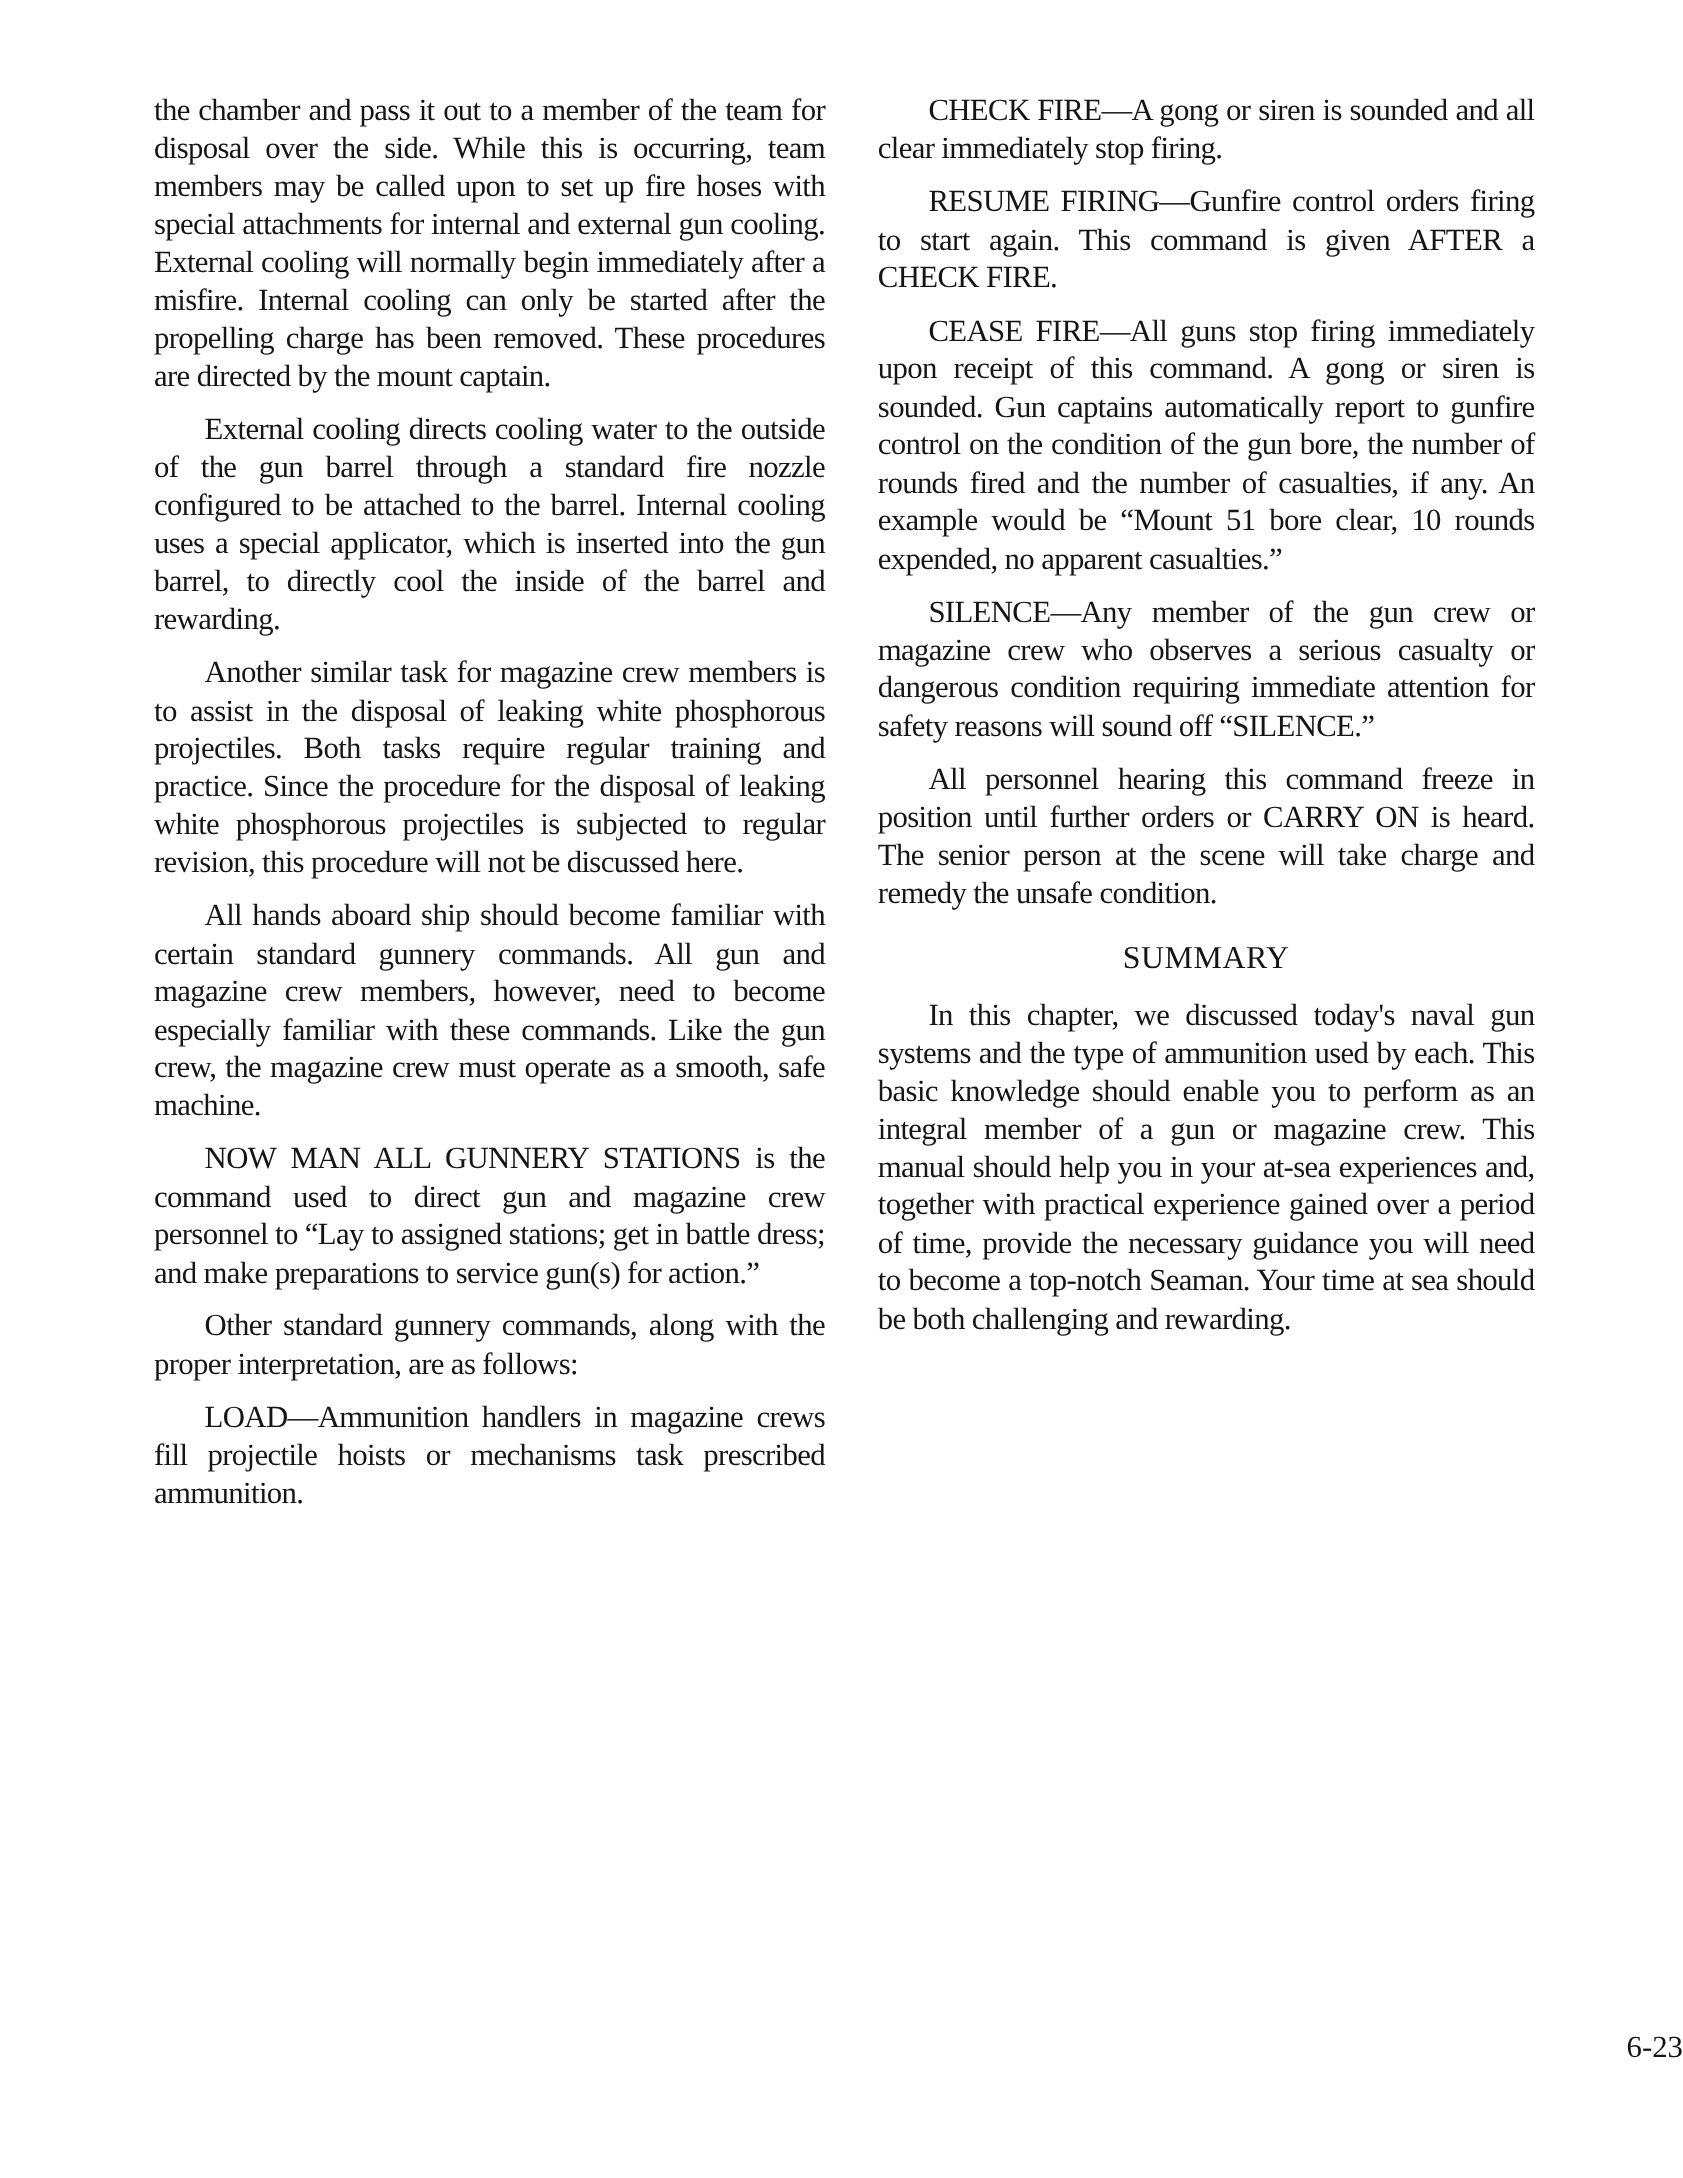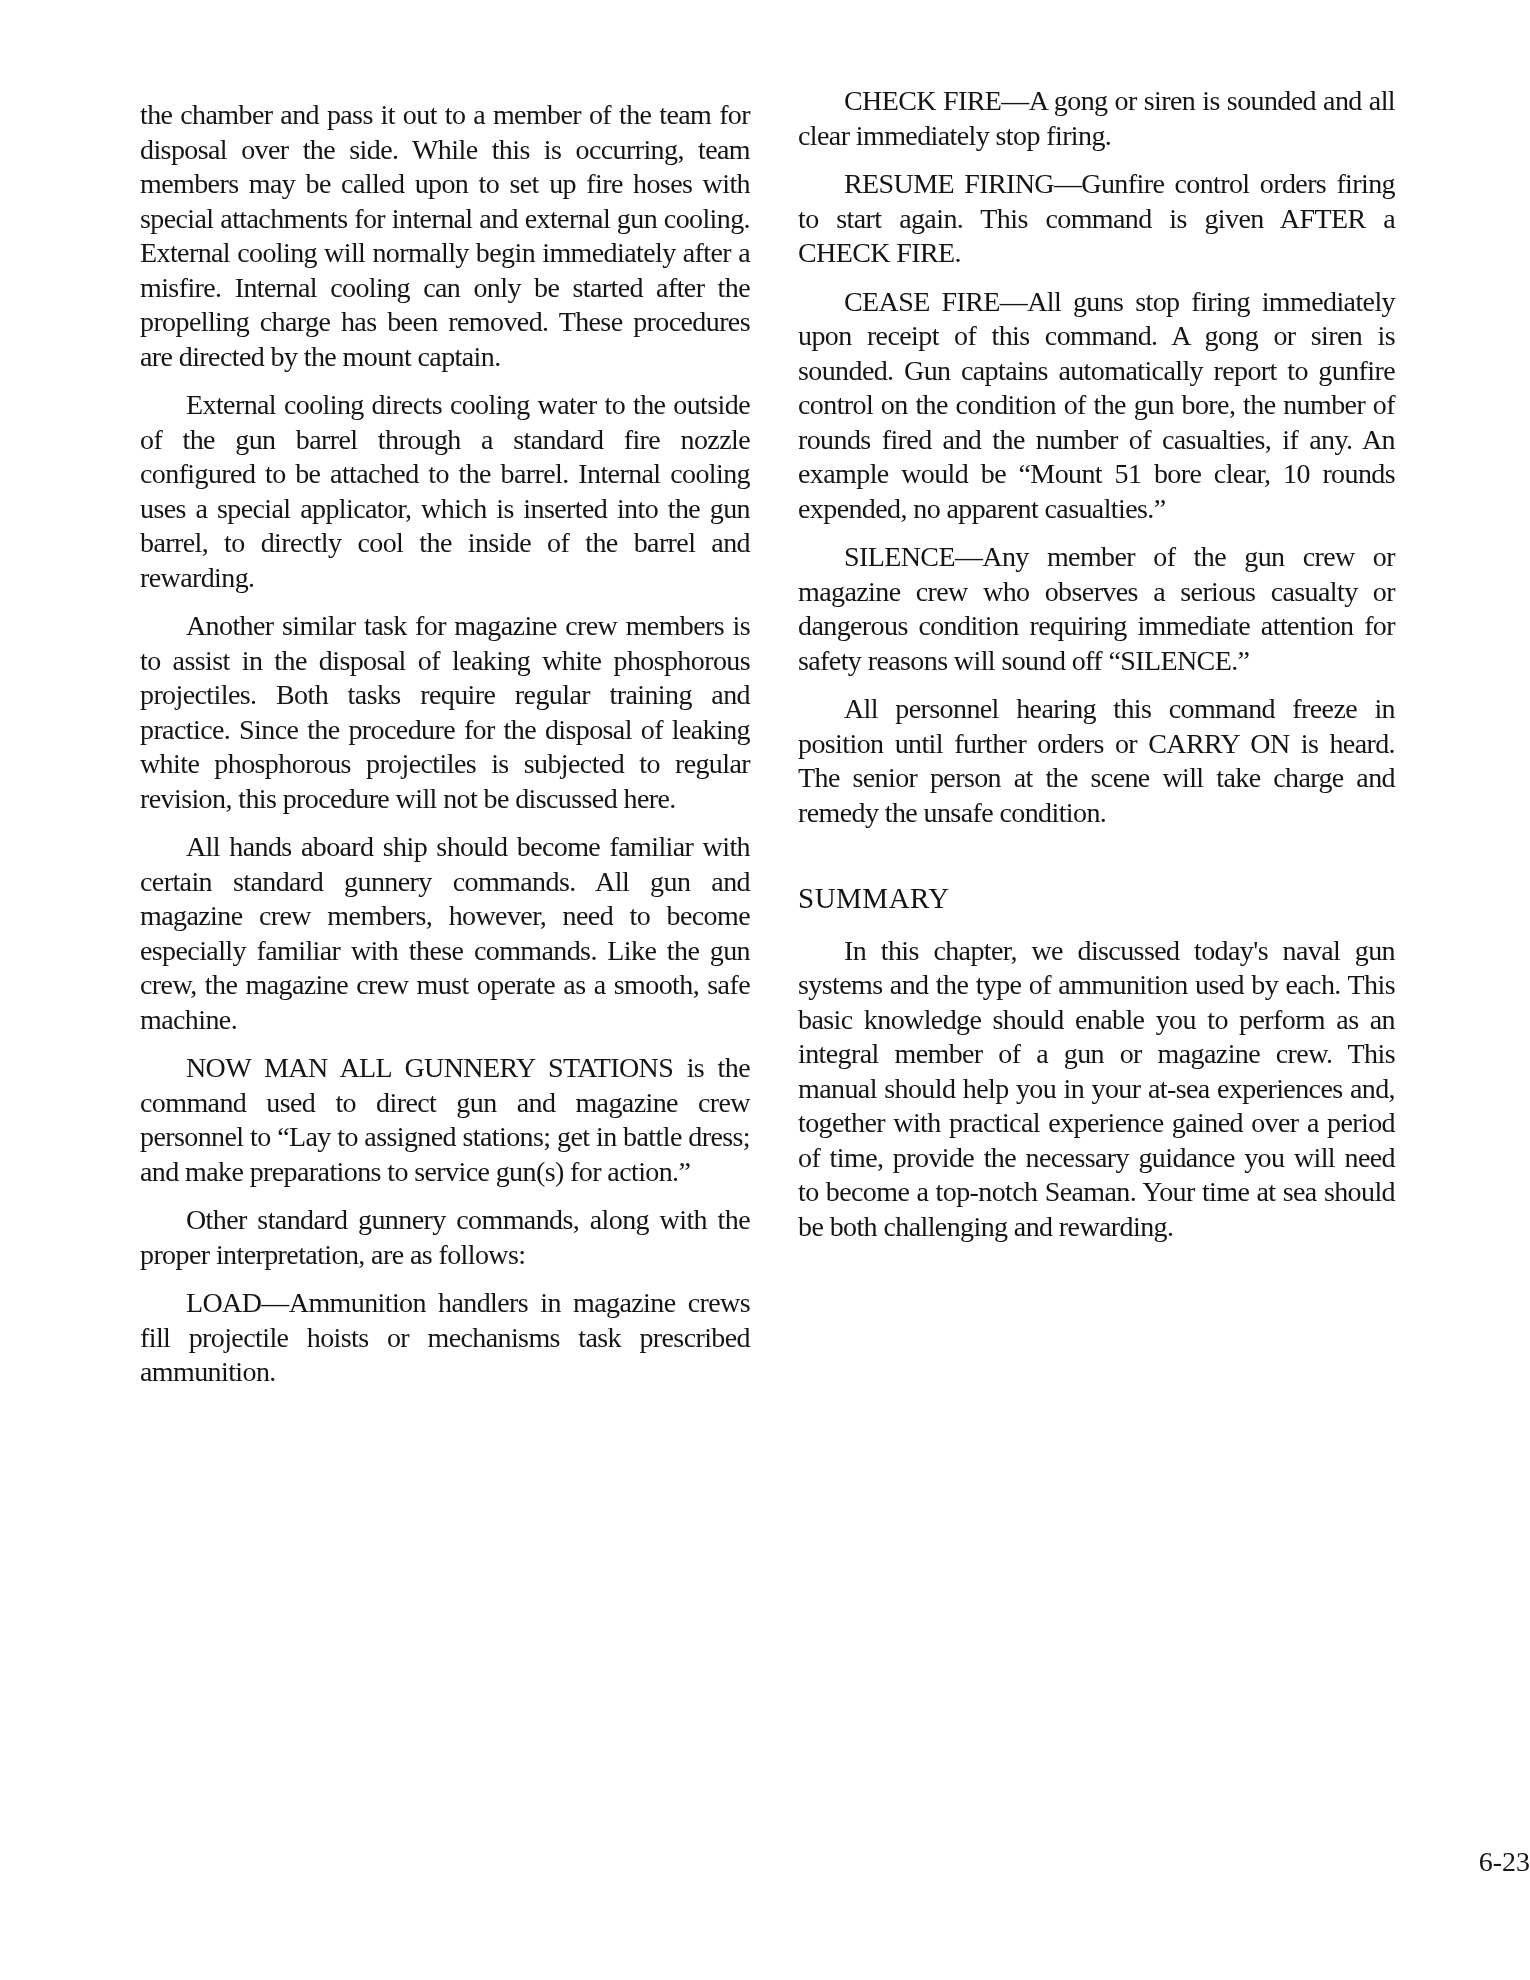--- a/index.html
+++ b/index.html
@@ -25,27 +25,26 @@
     letter-spacing: -0.6px;
   }
   .col-left  { left: 140px; width: 610px; }
   .col-right { left: 798px; width: 597px; }
   .column p {
     margin: 0 0 14px 0;
     text-indent: 46px;
   }
   .column p.continuation {
     text-indent: 0;
-    margin-top: 14px;
   }
   .summary-heading {
-    margin: 51px 0 18px 0;
+    margin: 24px 0 18px 0;
     font-size: 29px;
     font-weight: 400;
-    text-align: left;
+    text-align: center;
     letter-spacing: 0.5px;
     text-indent: 0;
   }
   .page-number {
     position: absolute;
     top: 1846px;
     left: 0;
     width: 100%;
     text-align: right;
     font-size: 28px;

